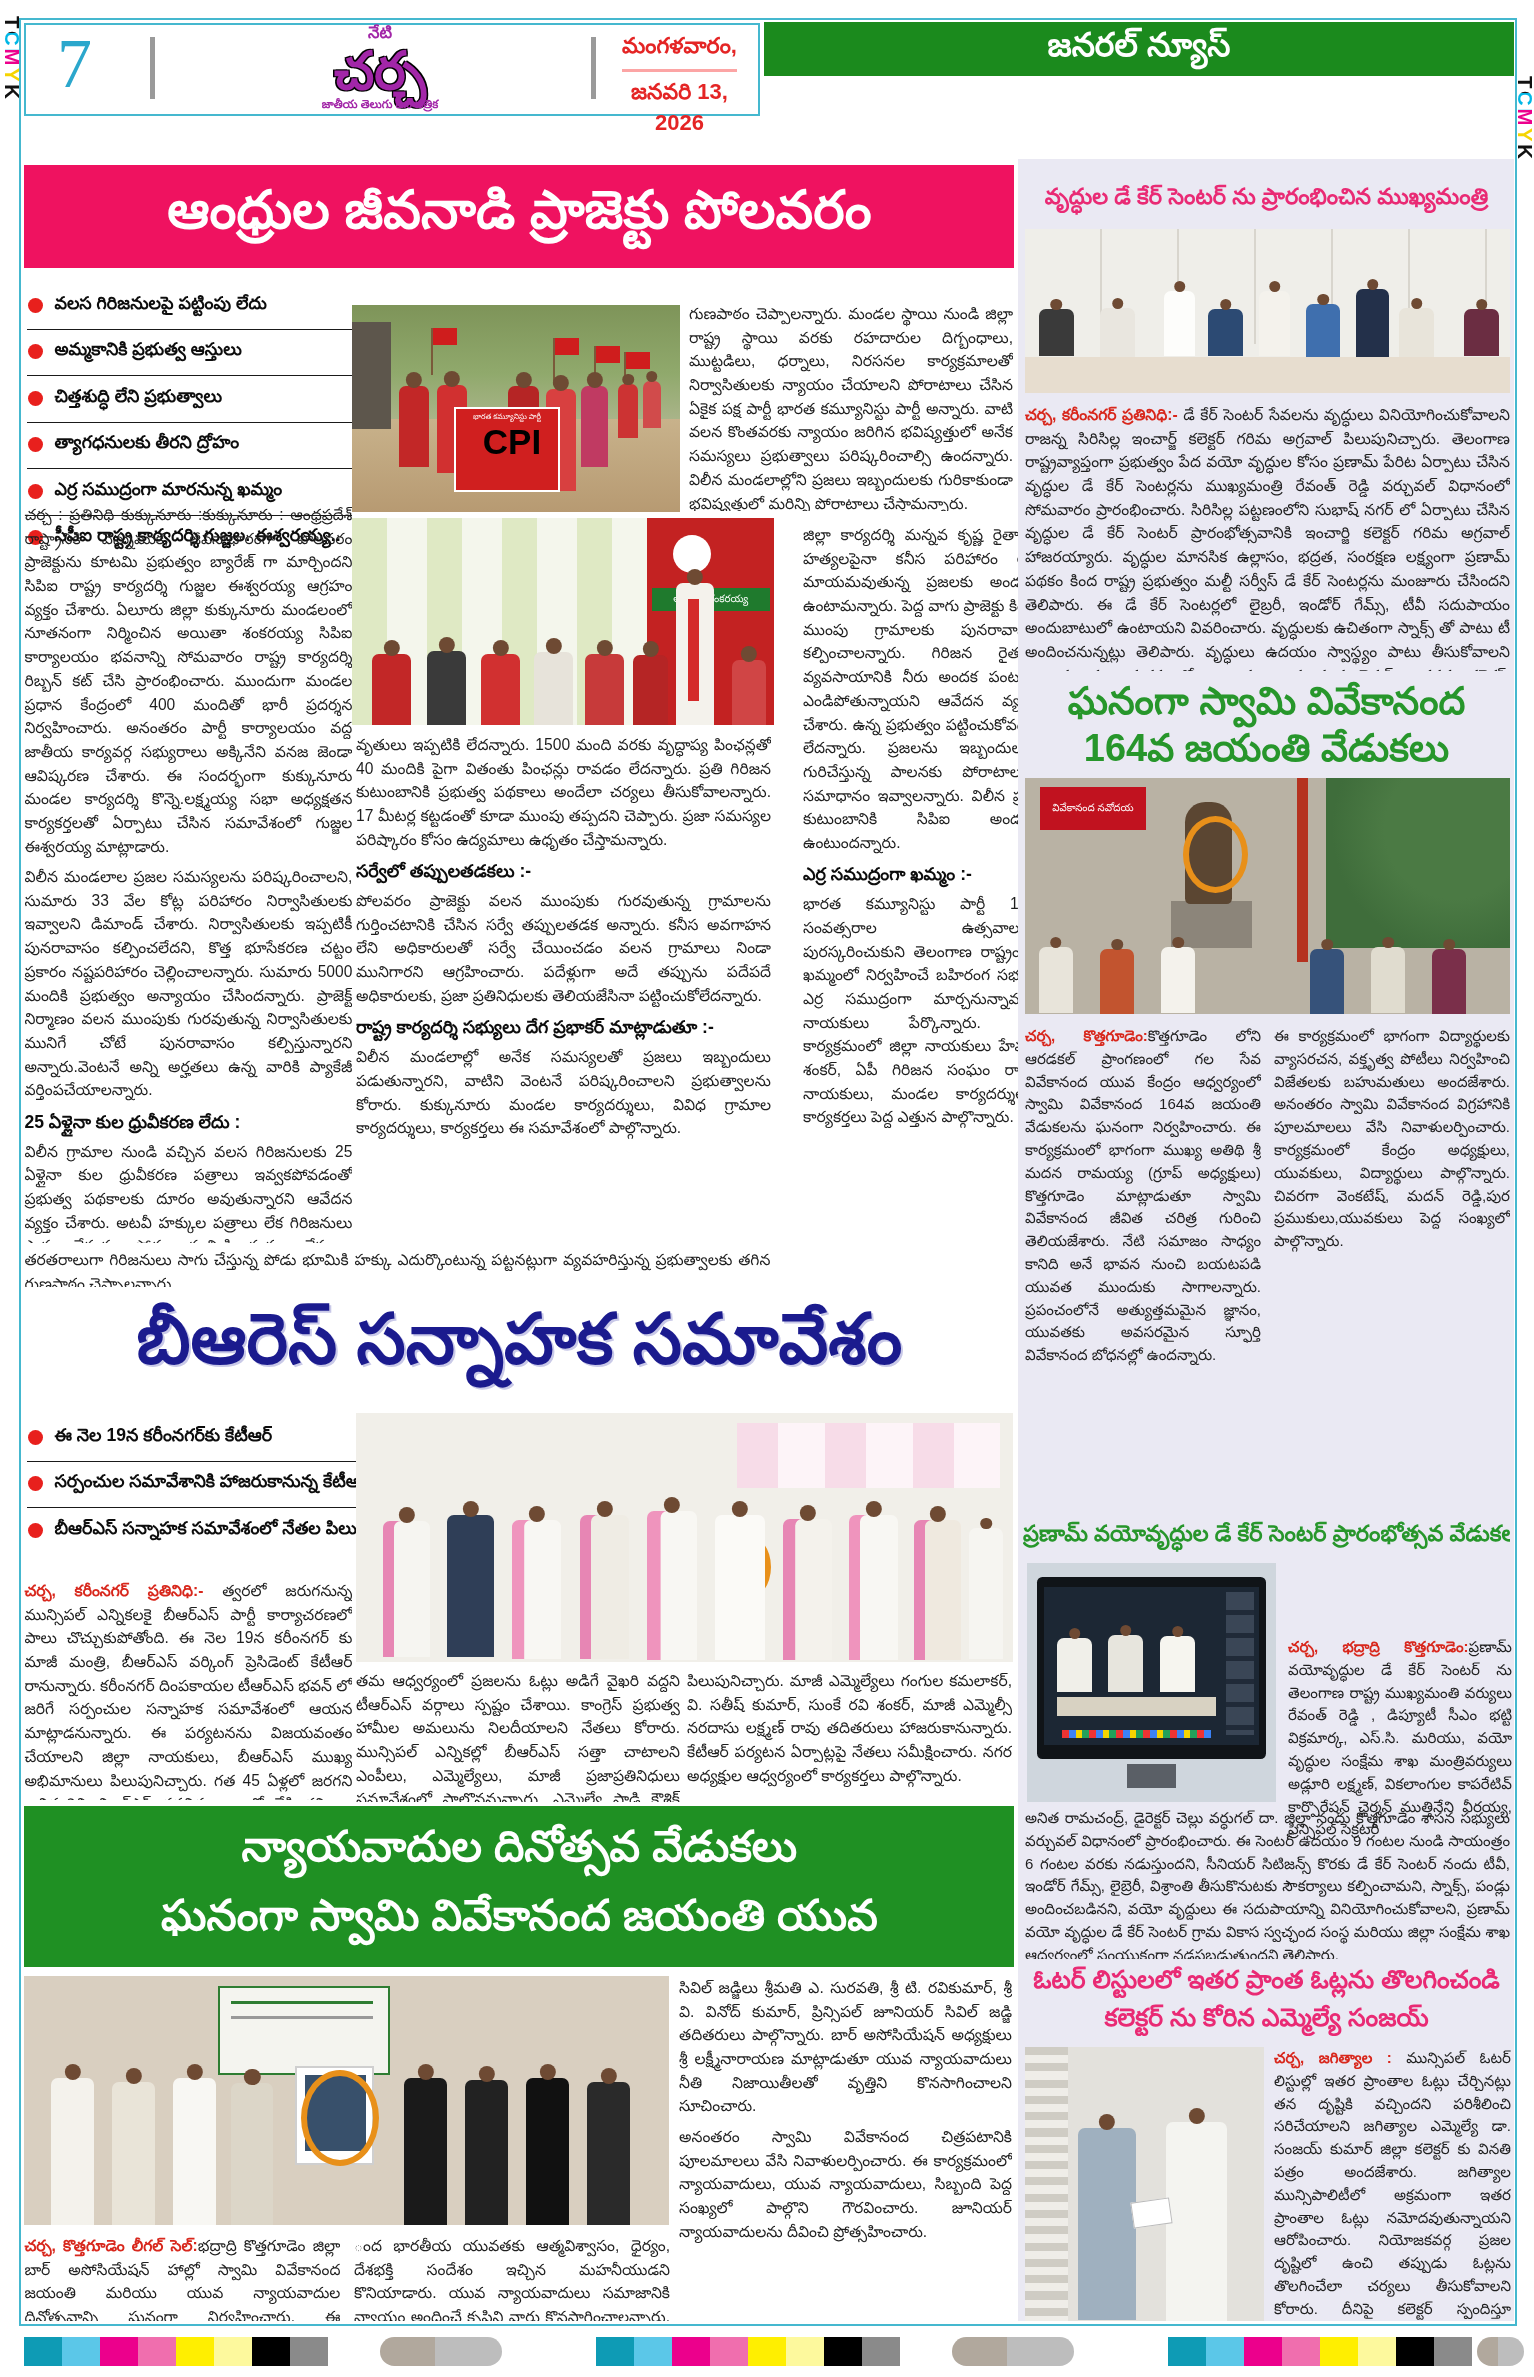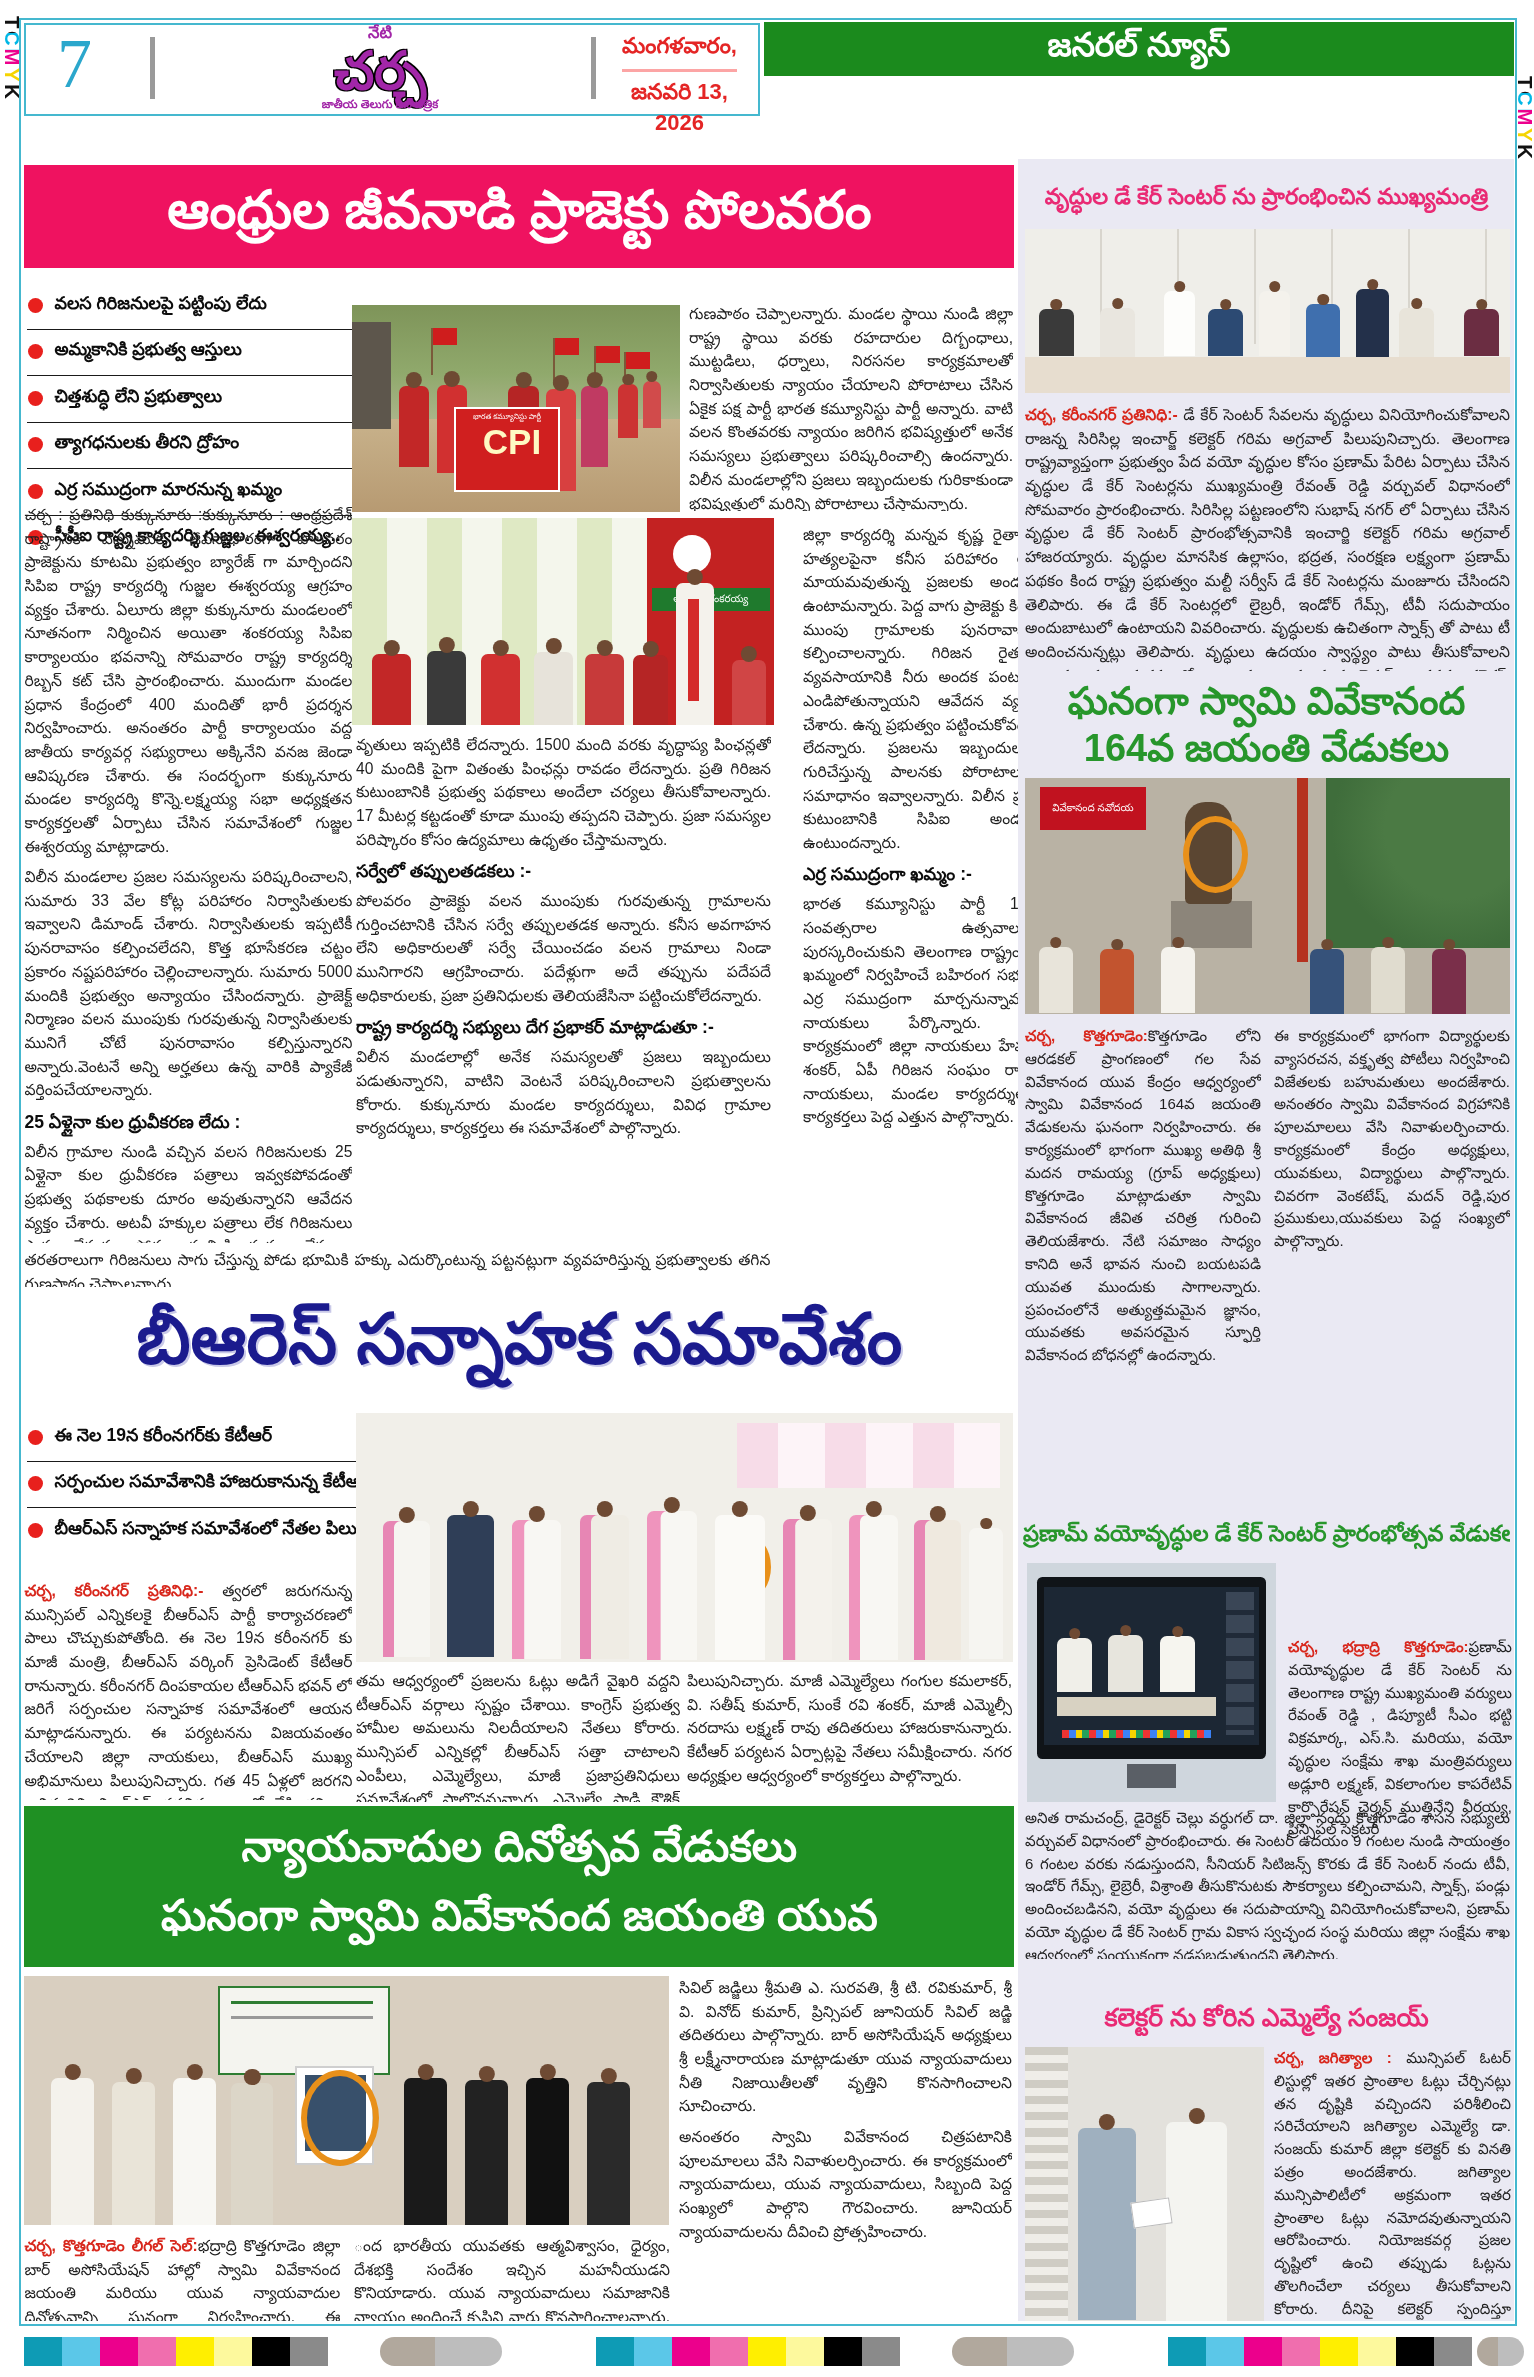--- a/index.html
+++ b/index.html
@@ -102,21 +102,21 @@
     <div class="flag" style="left:274px;top:47px;"></div>
     <div class="pr" style="left:47px;top:81px;width:30px;height:81px;background:#c22727;"></div>
     <div class="pr" style="left:85px;top:80px;width:30px;height:88px;background:#d13030;"></div>
     <div class="pr" style="left:156px;top:81px;width:31px;height:95px;background:#b52525;"></div>
     <div class="pr" style="left:194px;top:84px;width:30px;height:102px;background:#d84040;"></div>
     <div class="pr" style="left:229px;top:81px;width:27px;height:81px;background:#c03a62;"></div>
     <div class="pr sm" style="left:266px;top:79px;width:20.3px;height:54px;background:#cc3333;"></div>
     <div class="pr sm" style="left:291px;top:76px;width:17.6px;height:47px;background:#d14b4b;"></div>
     <div class="abs" style="left:102px;top:102px;width:102px;height:81px;background:#d01f1f;border:2.7px solid #fff;text-align:center;">
       <div style="color:#fff;font-size:7.5px;margin-top:2.7px;">భారత కమ్యూనిస్టు పార్టీ</div>
-      <div style="color:#fef9c3;font-weight:bold;font-size:35px;line-height:1.1;margin-left:10px;">CPI</div>
+      <div style="color:#000000;font-weight:bold;font-size:35px;line-height:1.1;margin-left:10px;">CPI</div>
     </div>
   </div>
 
   <div class="abs body" style="left:689px;top:302px;width:324px;height:209px;overflow:hidden;">
     <p>గుణపాఠం చెప్పాలన్నారు. మండల స్థాయి నుండి జిల్లా రాష్ట్ర స్థాయి వరకు రహదారుల దిగ్బంధాలు, ముట్టడిలు, ధర్నాలు, నిరసనల కార్యక్రమాలతో నిర్వాసితులకు న్యాయం చేయాలని పోరాటాలు చేసిన ఏకైక పక్ష పార్టీ భారత కమ్యూనిస్టు పార్టీ అన్నారు. వాటి వలన కొంతవరకు న్యాయం జరిగిన భవిష్యత్తులో అనేక సమస్యలు ప్రభుత్వాలు పరిష్కరించాల్సి ఉందన్నారు. విలీన మండలాల్లోని ప్రజలు ఇబ్బందులకు గురికాకుండా భవిష్యత్తులో మరిన్ని పోరాటాలు చేస్తామన్నారు.</p>
   </div>
 
   <div class="ph" style="left:352px;top:518px;width:422px;height:207px;">
     <div class="abs" style="left:0;top:0;width:70%;height:100%;background:repeating-linear-gradient(90deg,#dfe9c4 0 35px,#f4f6ec 35px 75px);"></div>
     <div class="abs" style="left:70%;top:0;width:30%;height:100%;background:#c32222;"></div>
@@ -296,20 +296,21 @@
     <div class="abs" style="left:40%;top:84%;width:20%;height:10%;background:#5a5f66;"></div>
   </div>
   <div class="abs body" style="left:1288px;top:1636px;width:224px;height:239px;overflow:hidden;font-size:15px;">
     <p><span class="lede">చర్చ, భద్రాద్రి కొత్తగూడెం:</span><span>ప్రణామ్ వయోవృద్ధుల డే కేర్ సెంటర్ ను తెలంగాణ రాష్ట్ర ముఖ్యమంతి వర్యులు రేవంత్ రెడ్డి , డిప్యూటీ సీఎం భట్టి విక్రమార్క, ఎస్.సి. మరియు, వయో వృద్ధుల సంక్షేమ శాఖ మంత్రివర్యులు అడ్లూరి లక్ష్మణ్, వికలాంగుల కాపరేటివ్ కార్పొరేషన్ చైర్మన్ ముత్తినేని వీరయ్య, ప్రిన్సిపల్ సెక్రటరీ</span></p>
   </div>
   <div class="abs body" style="left:1025px;top:1807px;width:485px;height:152px;overflow:hidden;font-size:15px;">
     <p>అనిత రామచంద్ర్, డైరెక్టర్ చెల్లు వర్ధుగల్ దా. జిల్లా నందు కొత్తగూడెం శాసన సభ్యులు వర్చువల్ విధానంలో ప్రారంభించారు. ఈ సెంటర్ ఉదయం 9 గంటల నుండి సాయంత్రం 6 గంటల వరకు నడుస్తుందని, సీనియర్ సిటిజన్స్ కొరకు డే కేర్ సెంటర్ నందు టీవీ, ఇండోర్ గేమ్స్, లైబ్రెరీ, విశ్రాంతి తీసుకొనుటకు సౌకర్యాలు కల్పించామని, స్నాక్స్, పండ్లు అందించబడినని, వయో వృద్దులు ఈ సదుపాయాన్ని వినియోగించుకోవాలని, ప్రణామ్ వయో వృద్ధుల డే కేర్ సెంటర్ గ్రామ వికాస స్వచ్ఛంద సంస్థ మరియు జిల్లా సంక్షేమ శాఖ ఆధ్వర్యంలో సంయుక్తంగా నడపబడుతుందని తెలిపారు.</p>
 
   </div>
 
+  <div class="abs pinkhead" style="left:1023px;top:1965px;width:487px;font-size:25px;">ఓటర్ లిస్టులలో ఇతర ప్రాంత ఓట్లను తొలగించండి</div>
   <div class="abs pinkhead" style="left:1023px;top:2003px;width:487px;font-size:25px;">కలెక్టర్ ను కోరిన ఎమ్మెల్యే సంజయ్</div>
   <div class="ph" style="left:1025px;top:2047px;width:239px;height:274px;background:#e3e1dc;">
     <div class="abs" style="left:0;top:0;width:18%;height:100%;background:repeating-linear-gradient(180deg,#cfccc4 0 8.1px,#efede8 8.1px 16.3px);"></div>
     <div class="pr" style="left:53px;top:81px;width:58px;height:192px;background:#9fb0bf;"></div>
     <div class="pr" style="left:141px;top:75px;width:61px;height:199px;background:#f4f4f0;"></div>
     <div class="abs" style="left:107px;top:153px;width:37px;height:24.4px;background:#fff;border:0.7px solid #bbb;transform:rotate(-8deg);"></div>
   </div>
   <div class="abs body" style="left:1274px;top:2047px;width:237px;height:274px;overflow:hidden;font-size:15px;">
     <p><span class="lede">చర్చ, జగిత్యాల :</span> <span>మున్సిపల్ ఓటర్ లిస్టుల్లో ఇతర ప్రాంతాల ఓట్లు చేర్చినట్లు తన దృష్టికి వచ్చిందని పరిశీలించి సరిచేయాలని జగిత్యాల ఎమ్మెల్యే డా. సంజయ్ కుమార్ జిల్లా కలెక్టర్ కు వినతి పత్రం అందజేశారు. జగిత్యాల మున్సిపాలిటీలో అక్రమంగా ఇతర ప్రాంతాల ఓట్లు నమోదవుతున్నాయని ఆరోపించారు. నియోజకవర్గ ప్రజల దృష్టిలో ఉంచి తప్పుడు ఓట్లను తొలగించేలా చర్యలు తీసుకోవాలని కోరారు. దీనిపై కలెక్టర్ స్పందిస్తూ పరిశీలించి తగిన చర్యలు తీసుకుంటామని హామీ ఇచ్చారని ఎమ్మెల్యే సంజయ్ కుమార్ తెలిపారు. కార్యక్రమంలో ఆయన అనుచరులు పాల్గొన్నారు.</span></p>
   </div>

